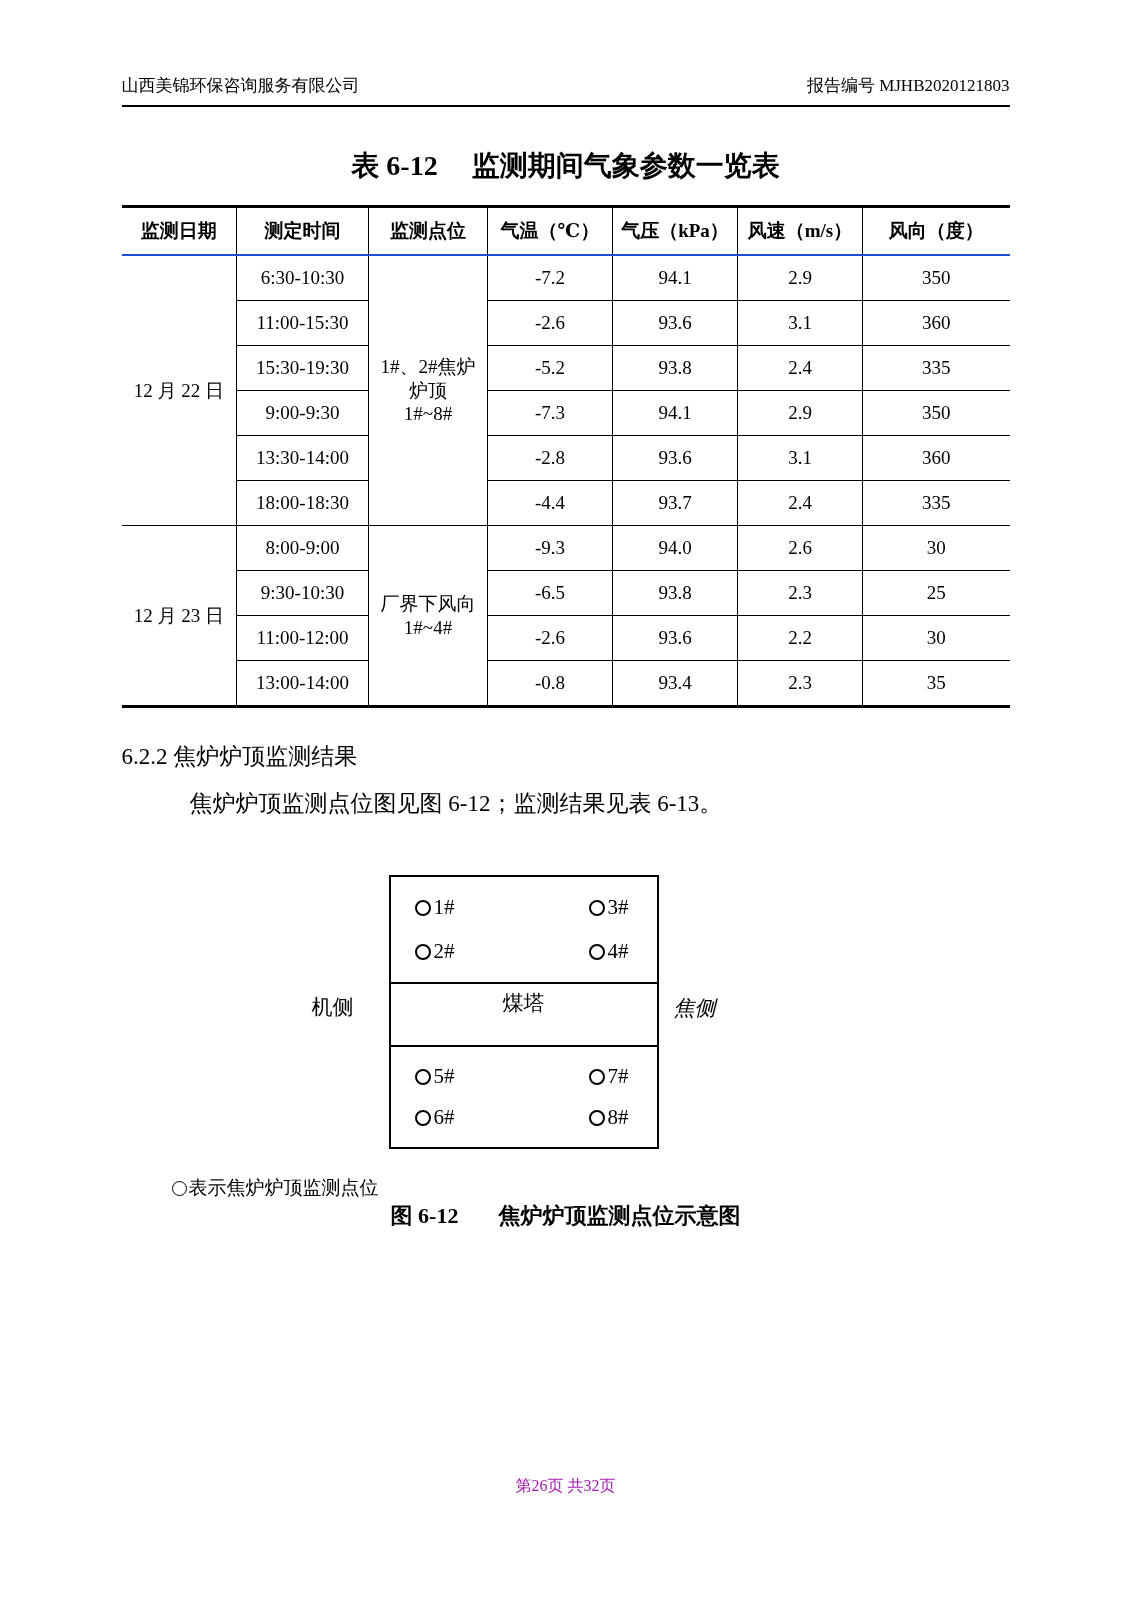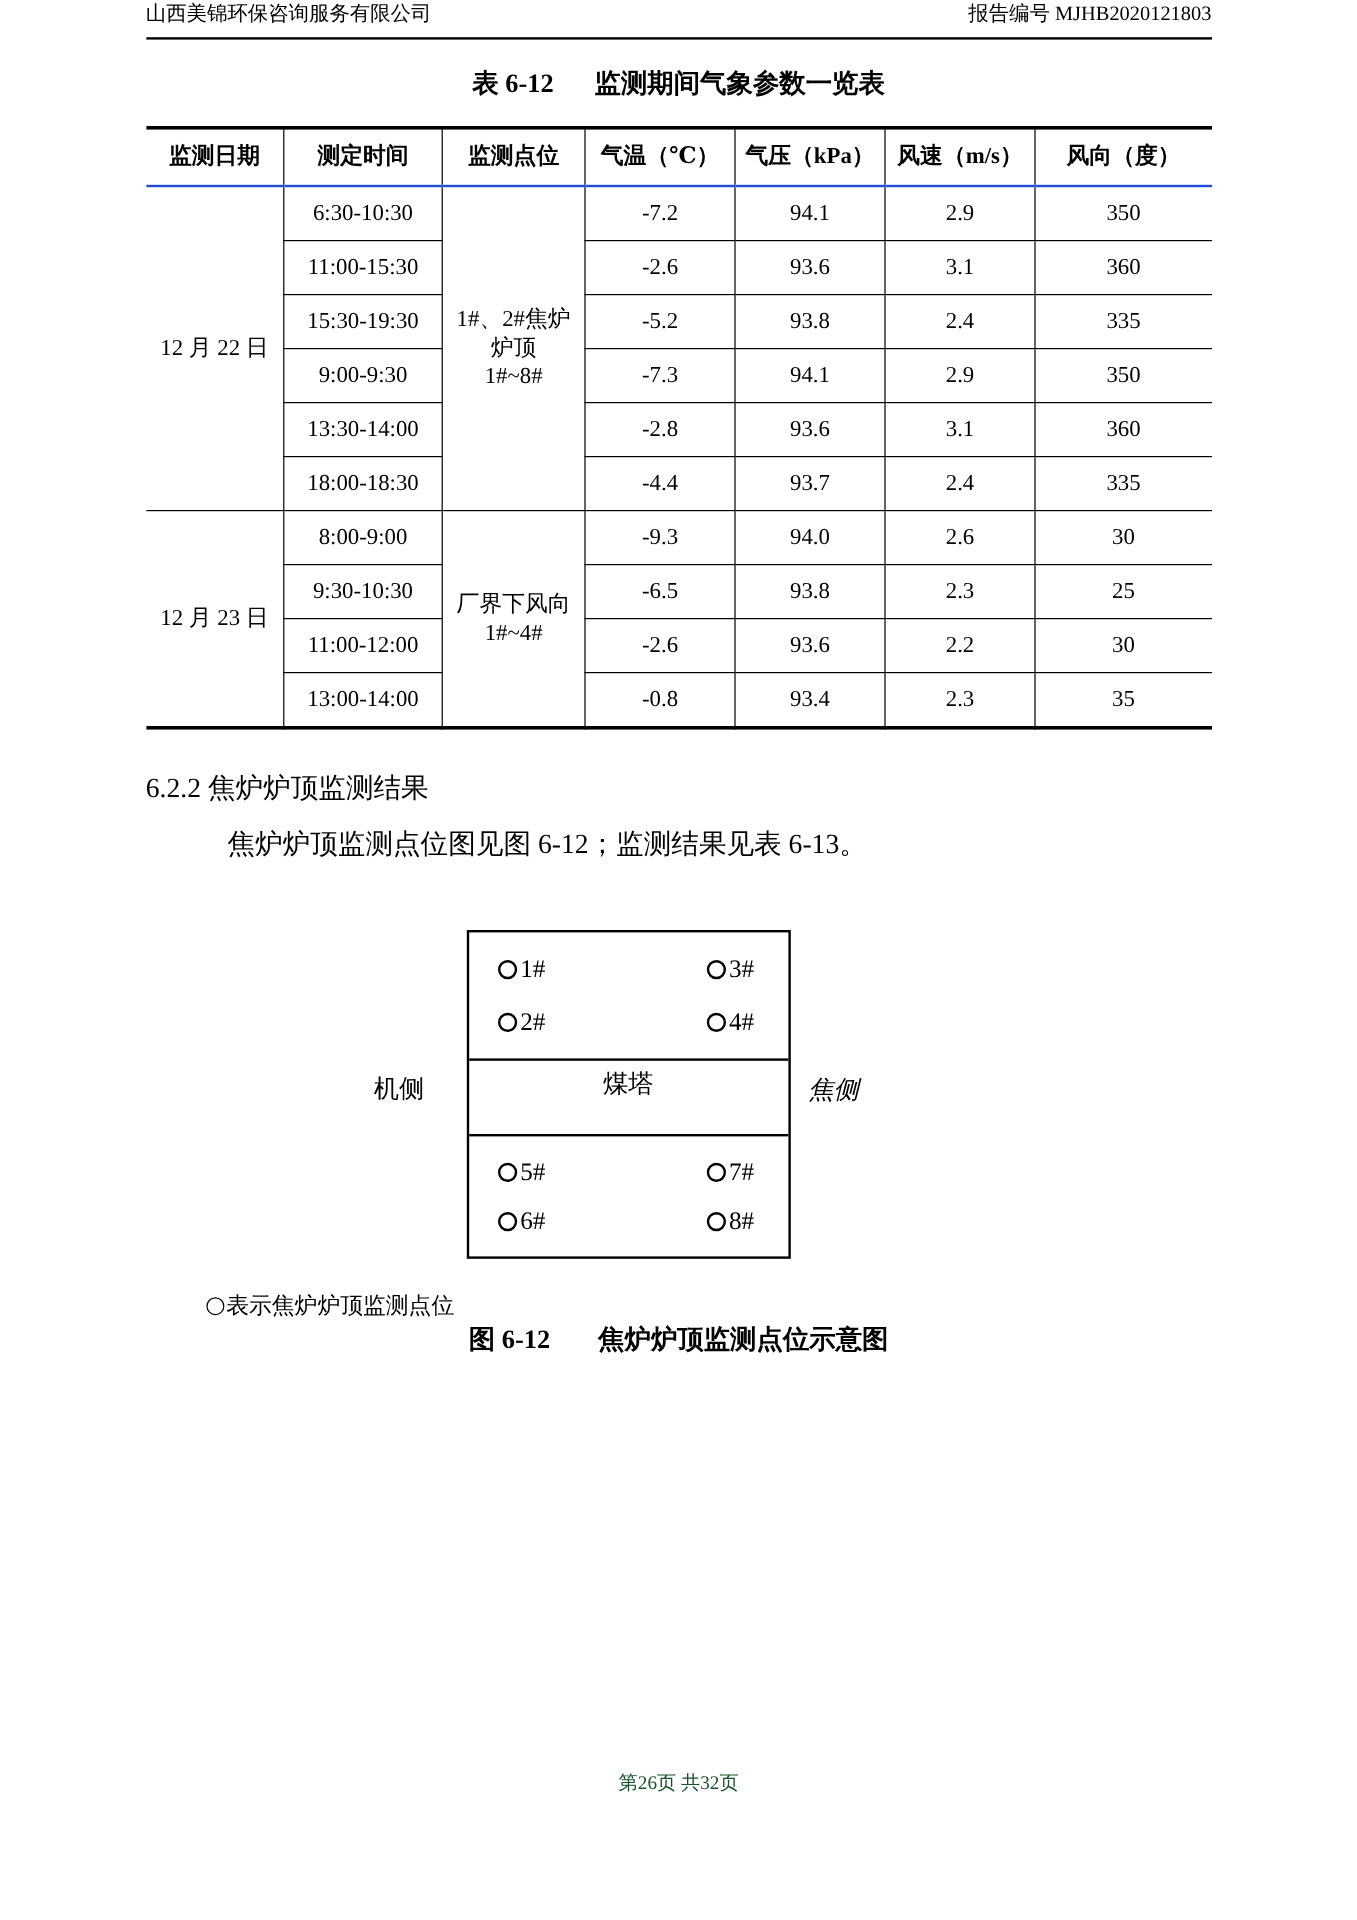--- a/index.html
+++ b/index.html
@@ -11,32 +11,33 @@
     position:relative;
     overflow:hidden;
   }
   .content{
     width:888px;
     margin:0 auto;
     position:relative;
   }
   
   .doc-header{
+    margin-top:74px;
     display:flex;
     justify-content:space-between;
     align-items:flex-end;
     border-bottom:2px solid #000;
     padding-bottom:8px;
     font-size:17px;
   }
   
   .table-title{
-    margin-top:22px;
+    margin-top:40px;
     text-align:center;
-    font-size:22px;
+    font-size:28px;
     font-weight:bold;
   }
   .table-title .t-label{margin-right:34px;}
   
   table.weather{
     margin-top:20px;
     border-collapse:collapse;
     width:888px;
     table-layout:fixed;
     border-top:3px solid #000;
@@ -127,21 +128,21 @@
   }
   .fig-caption .c-label{margin-right:40px;}
   
   .page-footer{
     position:absolute;
     top:1476px;
     left:0;
     width:100%;
     text-align:center;
     font-size:16px;
-    color:#14532d;
+    color:#a21caf;
   }
 </style>
 </head>
 <body>
 
 <div class="content">
 
   <div class="doc-header">
     <span>山西美锦环保咨询服务有限公司</span>
     <span>报告编号 MJHB2020121803</span>

